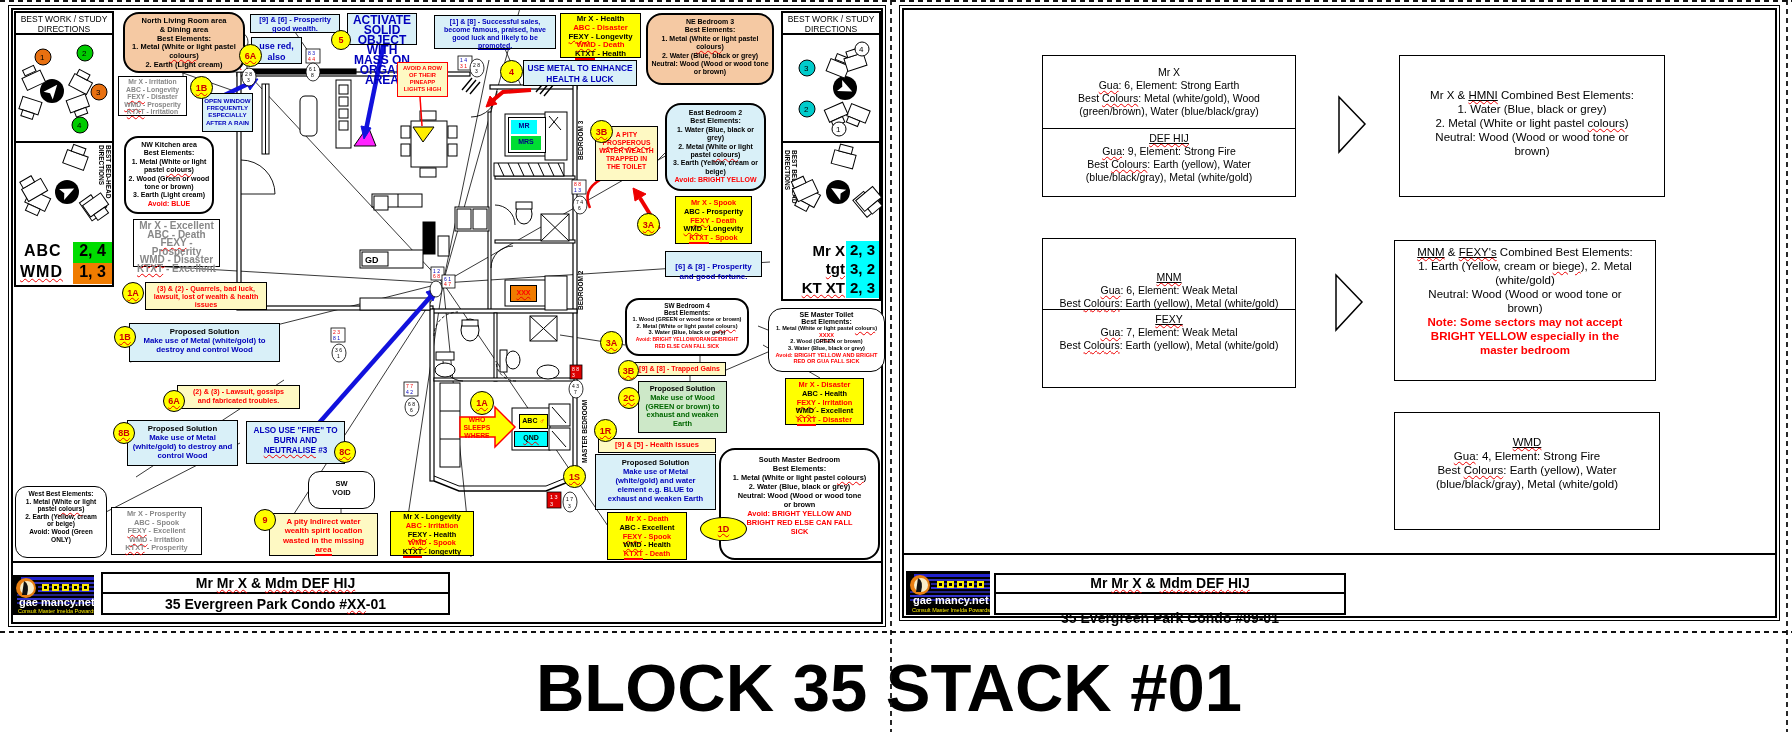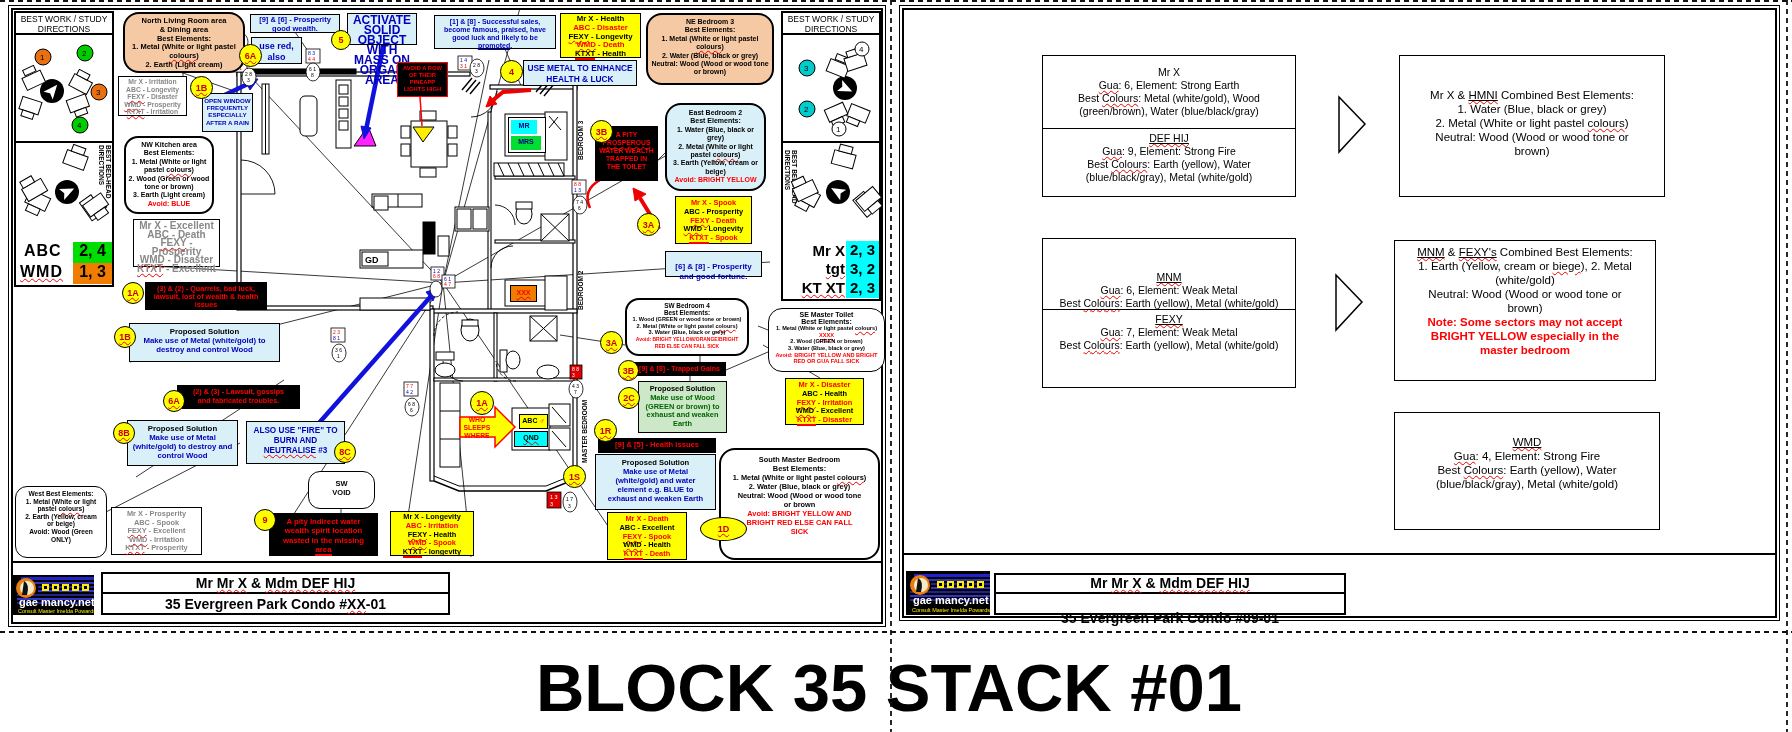--- a/index.html
+++ b/index.html
@@ -2,21 +2,21 @@
 <html><head>
 <meta charset="utf-8">
 <style>
 html,body{margin:0;padding:0;width:1792px;height:732px;background:#fff;overflow:hidden}
 *{box-sizing:border-box}
 .a{position:absolute;font-family:"Liberation Sans",sans-serif}
 .c{text-align:center}
 .ab{position:absolute;font-family:"Liberation Sans",sans-serif;font-size:7.5px;font-weight:bold;line-height:8.8px;text-align:center;border:1px solid #000;padding:1px;box-sizing:border-box;background:#fff}
 .blue{background:#d9f0f8}
 .peach{background:#f5c9a3}
-.pink{background:#000000}
+.pink{background:#fef9c3}
 .yel{background:#ffff00}
 .grn{background:#cde8c8}
 .cyan{background:#00ffff}
 .bt{color:#0000bb;font-weight:bold}
 .rt{color:#ff0000;font-weight:bold}
 .yc{background:#ffff00;border:1.5px solid #000;border-radius:50%;color:#cc0000;font-weight:bold;font-size:9px;display:flex;align-items:center;justify-content:center;font-family:"Liberation Sans",sans-serif;z-index:5}
 .sqw{text-decoration:underline wavy #e00 1px;text-underline-offset:1px}
 </style>
 </head>
 <body>

